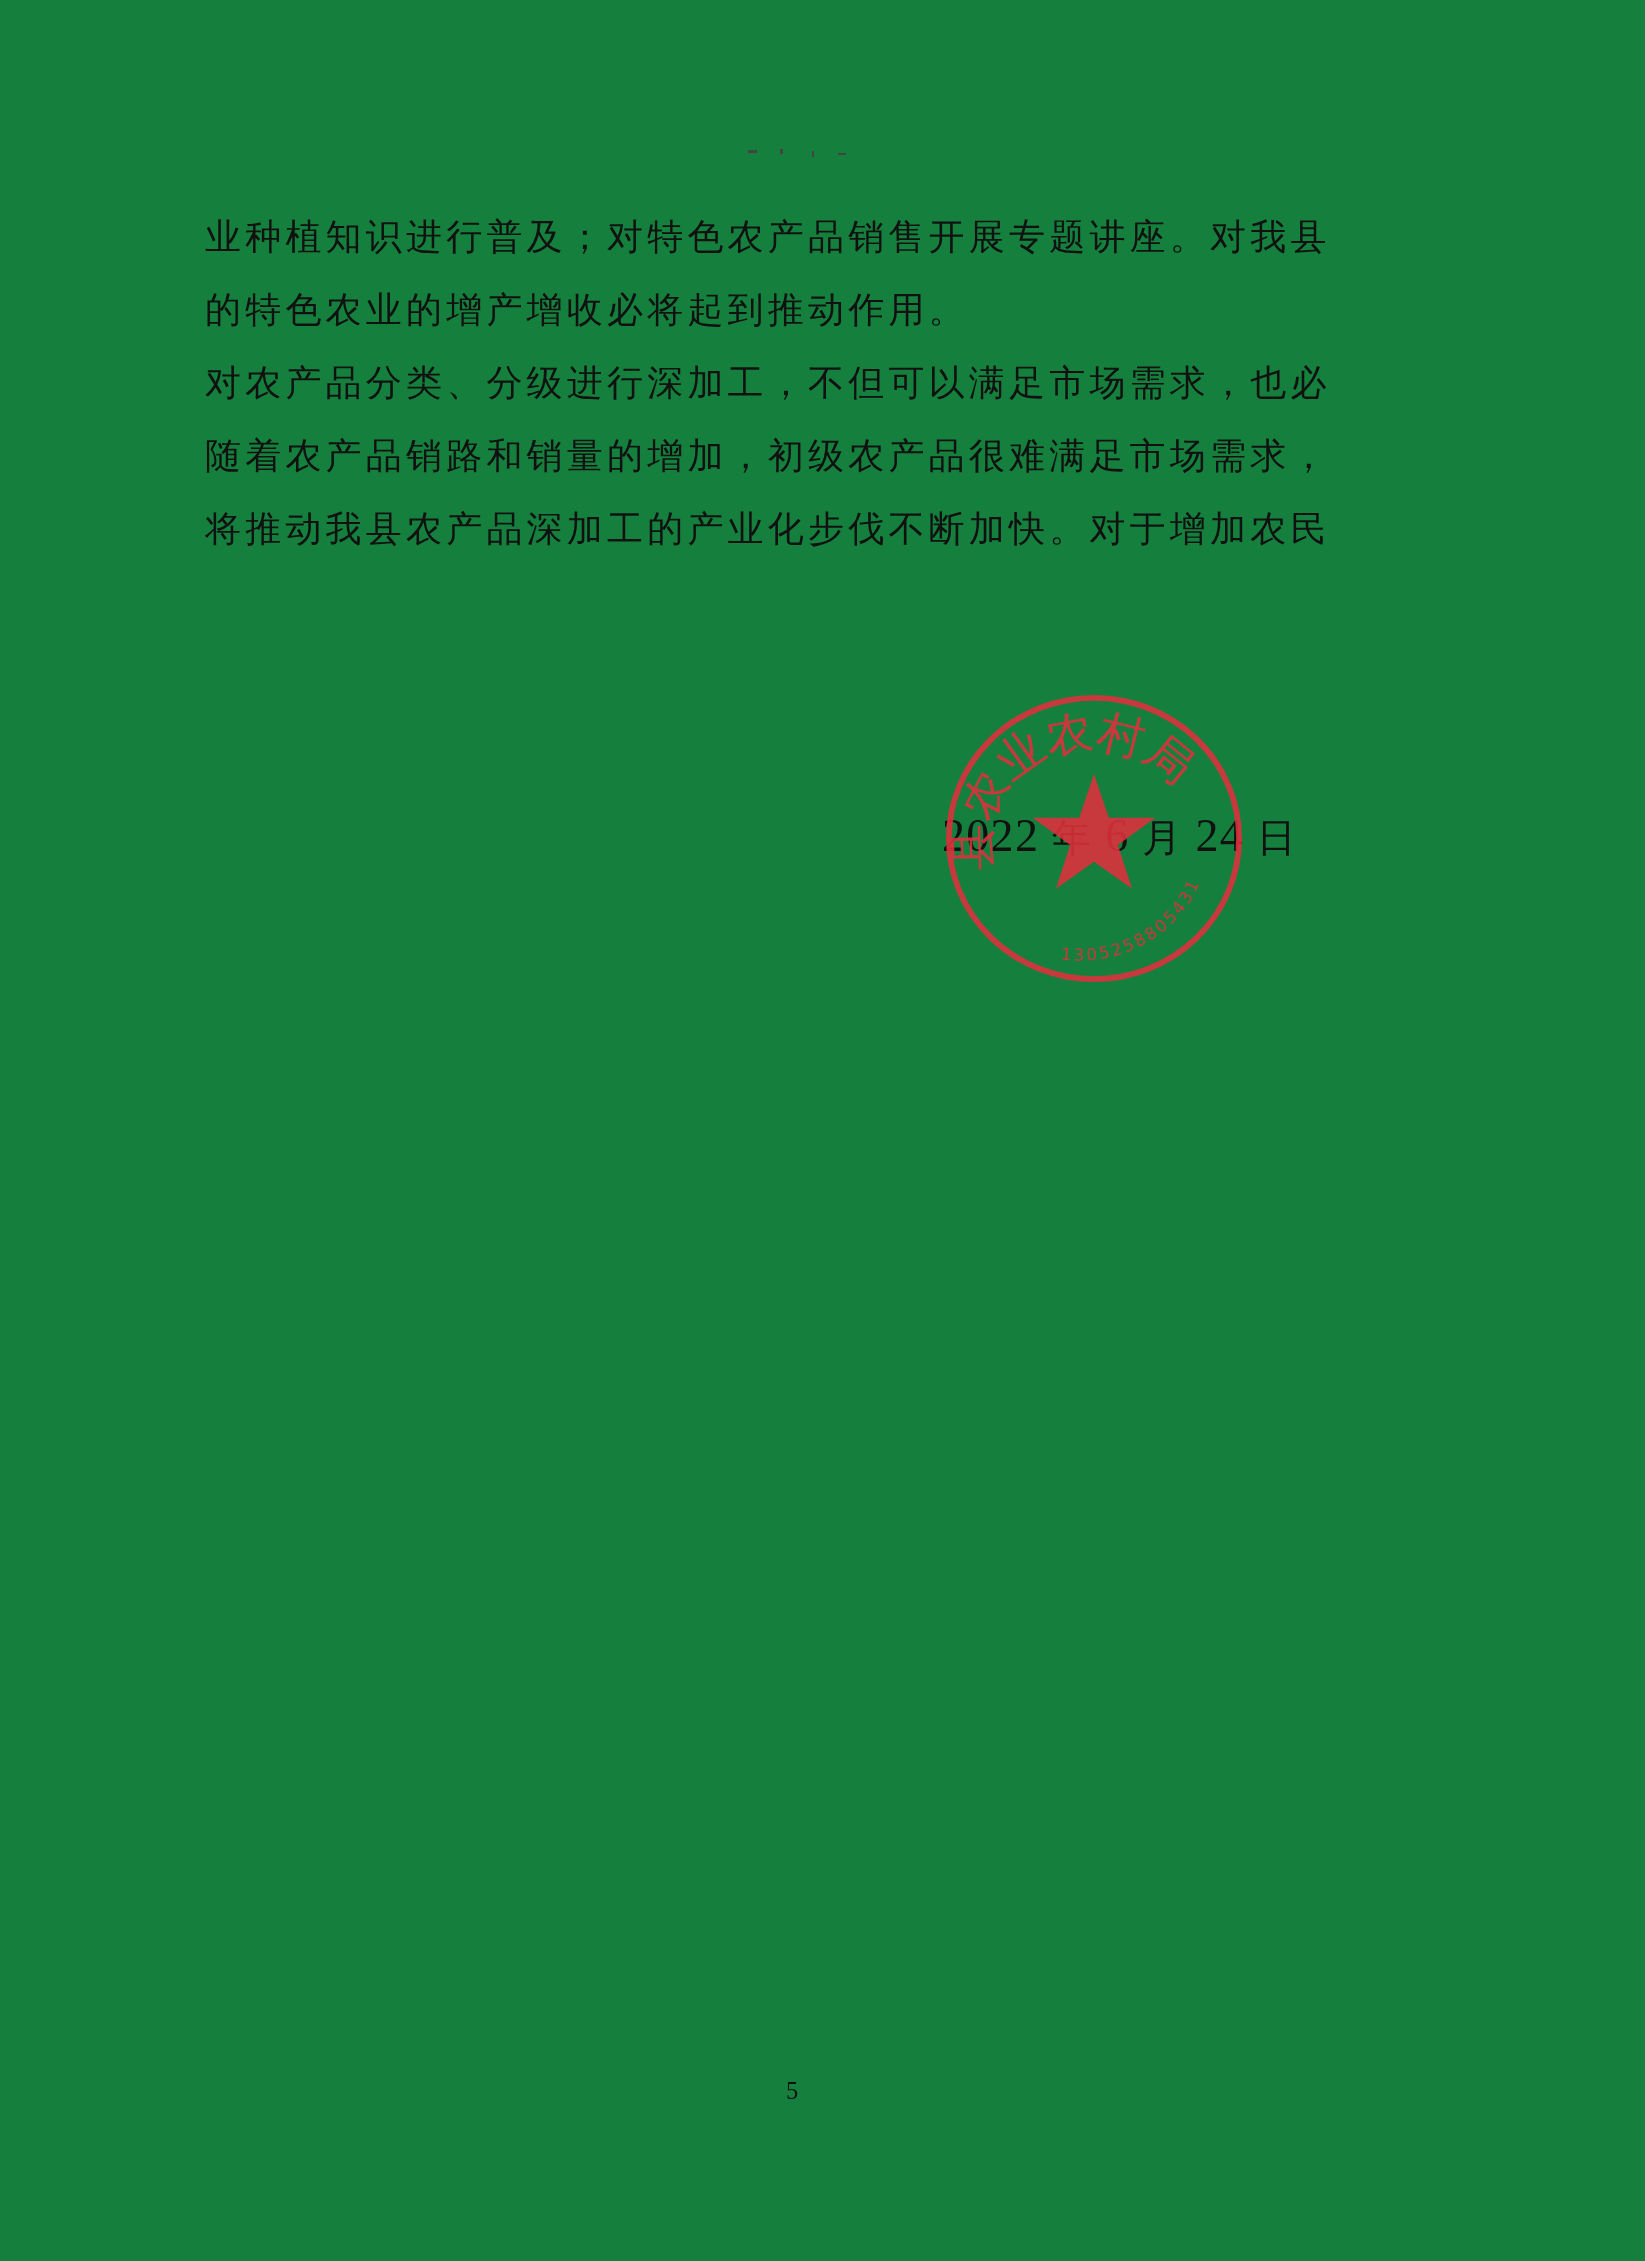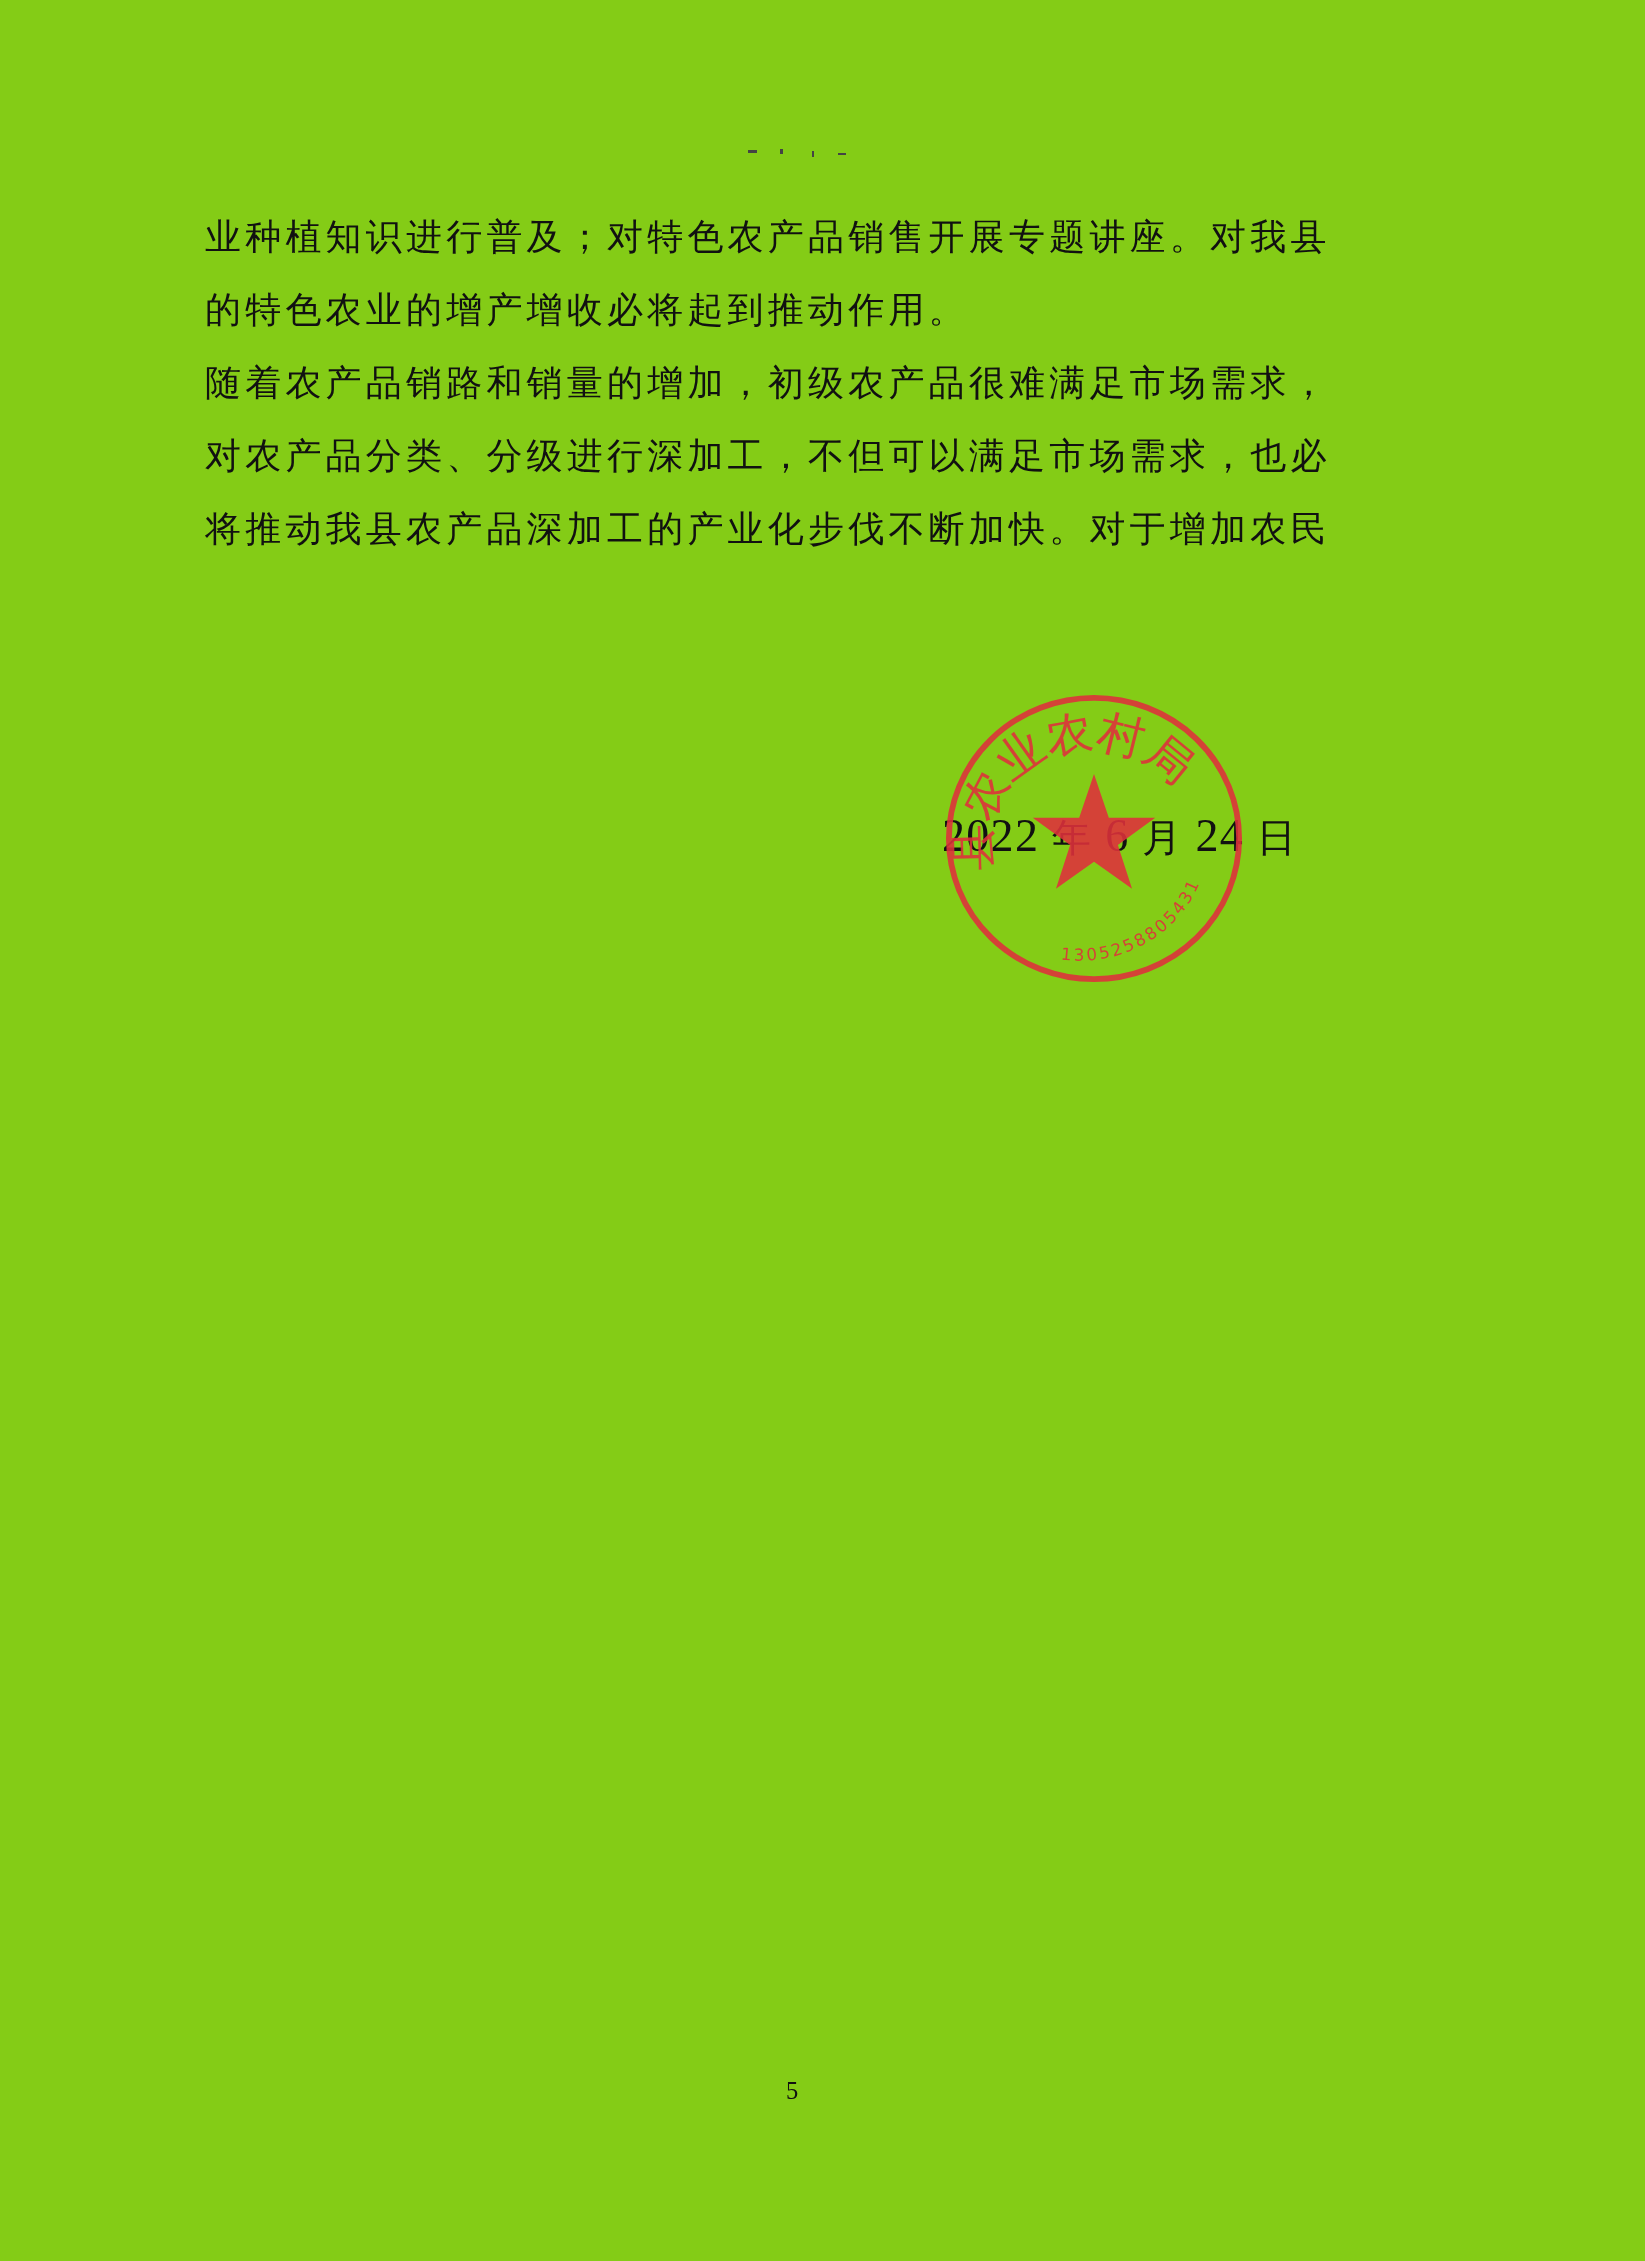--- a/index.html
+++ b/index.html
@@ -13,21 +13,21 @@
       position: relative;
       overflow: hidden;
       font-family: "DejaVu Sans", "Liberation Sans", sans-serif;
       color: #111111;
     }
     .page {
       position: absolute;
       left: 0; top: 0;
       width: 1645px;
       height: 2261px;
-      background: #84cc16;
+      background: #15803d;
     }
     .scan-marks {
       position: absolute;
       left: 748px;
       top: 145px;
       width: 103px;
       height: 19.3px;
     }
     .scan-marks span {
       position: absolute;
@@ -91,22 +91,22 @@
   <div class="scan-marks">
     <span style="left:0;top:5.2px;width:9px;"></span>
     <span style="left:32px;top:3.9px;width:2.6px;height:5.2px;"></span>
     <span style="left:64px;top:6.4px;width:1.9px;height:5.2px;"></span>
     <span style="left:90px;top:7.7px;width:7.7px;height:1.9px;"></span>
   </div>
 
   <div class="body-text">
     <div class="line">业种植知识进行普及；对特色农产品销售开展专题讲座。对我县</div>
     <div class="line">的特色农业的增产增收必将起到推动作用。</div>
+    <div class="line">对农产品分类、分级进行深加工，不但可以满足市场需求，也必</div>
     <div class="line">随着农产品销路和销量的增加，初级农产品很难满足市场需求，</div>
-    <div class="line">对农产品分类、分级进行深加工，不但可以满足市场需求，也必</div>
     <div class="line">将推动我县农产品深加工的产业化步伐不断加快。对于增加农民</div>
   </div>
 
   <div class="date">
     <span>2022</span>
     <span class="cn">年</span>
     <span>6</span>
     <span class="cn">月</span>
     <span>24</span>
     <span class="cn">日</span>

